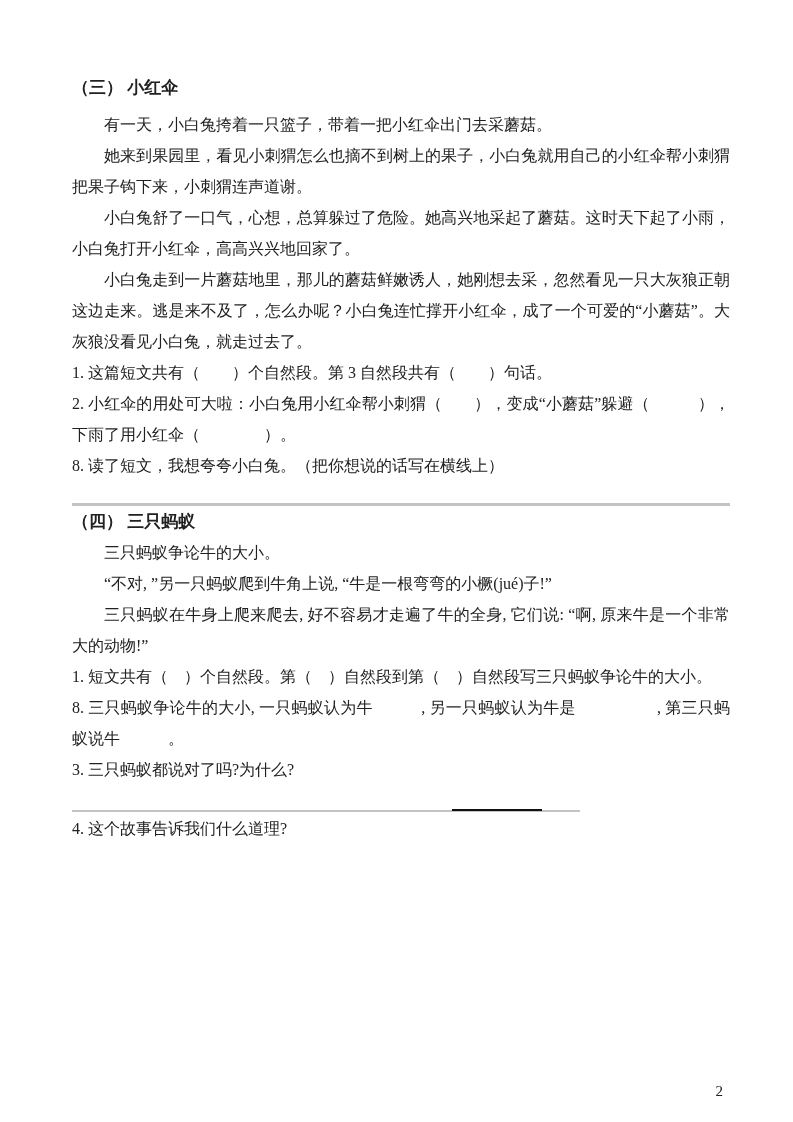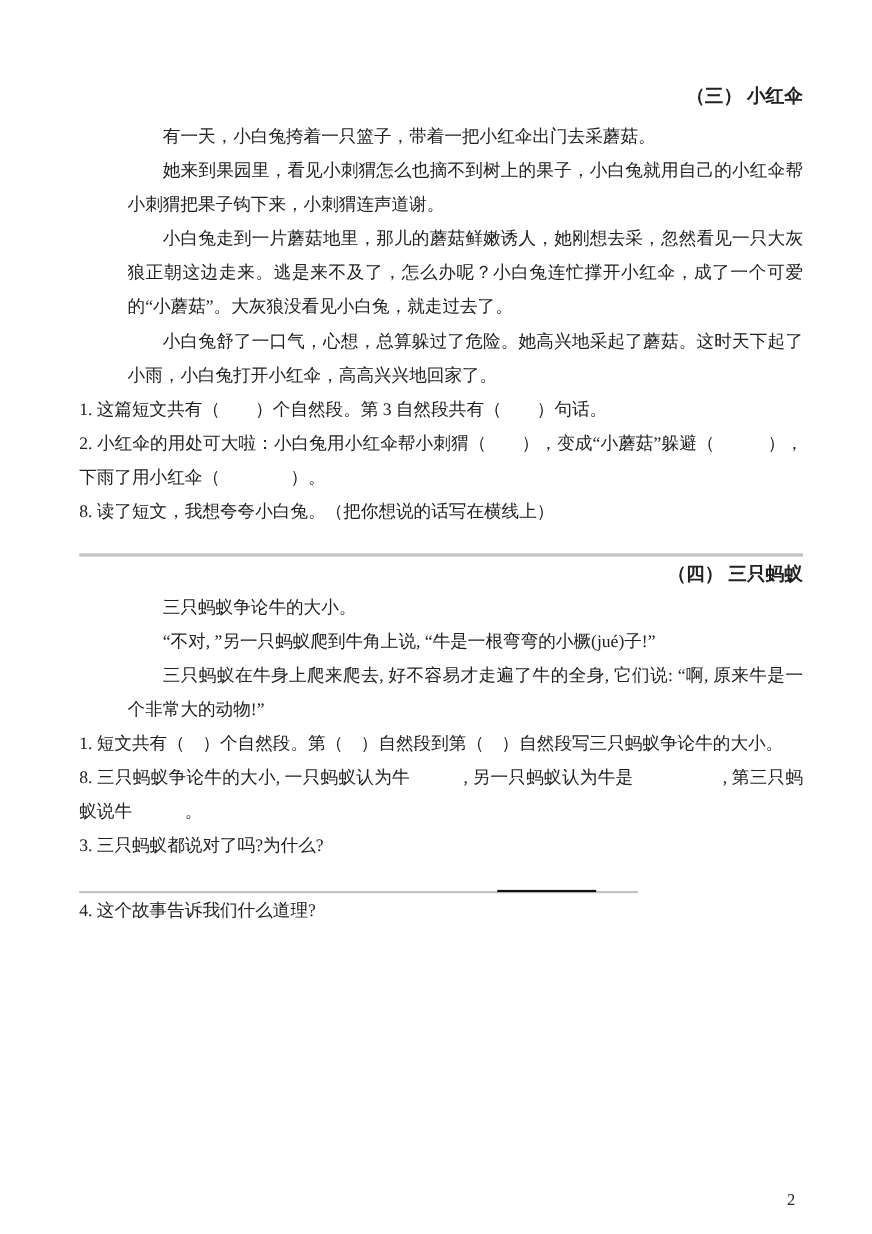--- a/index.html
+++ b/index.html
@@ -10,27 +10,27 @@
     height: 1122px;
     background: #ffffff;
     font-family: "Liberation Serif", "DejaVu Serif", serif;
     color: #212121;
     font-size: 16px;
     line-height: 31px;
     overflow: hidden;
   }
   .content { padding: 72px 63px 0 72px; }
   .sec-title {
-    text-align: right;
+    text-align: left;
     font-weight: bold;
     font-size: 17px;
     margin-bottom: 6px;
   }
   .sec-title.second { margin-bottom: 0; }
-  .para { text-indent: 2em; text-align: justify; margin-left: 44px; }
+  .para { text-indent: 2em; text-align: justify; }
   .question { text-align: justify; }
   .divider {
     border: none;
     height: 3px;
     background: #c3c3c3;
     margin-top: 22px;
   }
   .divider2-wrap {
     position: relative;
     margin-top: 25px;
@@ -62,22 +62,22 @@
 </head>
 <body>
 
 <div class="page">
   <div class="content">
 
     <div>
       <div class="sec-title">（三） 小红伞</div>
       <p class="para">有一天，小白兔挎着一只篮子，带着一把小红伞出门去采蘑菇。</p>
       <p class="para">她来到果园里，看见小刺猬怎么也摘不到树上的果子，小白兔就用自己的小红伞帮小刺猬把果子钩下来，小刺猬连声道谢。</p>
+      <p class="para">小白兔舒了一口气，心想，总算躲过了危险。她高兴地采起了蘑菇。这时天下起了小雨，小白兔打开小红伞，高高兴兴地回家了。</p>
       <p class="para">小白兔走到一片蘑菇地里，那儿的蘑菇鲜嫩诱人，她刚想去采，忽然看见一只大灰狼正朝这边走来。逃是来不及了，怎么办呢？小白兔连忙撑开小红伞，成了一个可爱的“小蘑菇”。大灰狼没看见小白兔，就走过去了。</p>
-      <p class="para">小白兔舒了一口气，心想，总算躲过了危险。她高兴地采起了蘑菇。这时天下起了小雨，小白兔打开小红伞，高高兴兴地回家了。</p>
       <p class="question">1. 这篇短文共有（　　）个自然段。第 3 自然段共有（　　）句话。</p>
       <p class="question">2. 小红伞的用处可大啦：小白兔用小红伞帮小刺猬（　　），变成“小蘑菇”躲避（　　　），下雨了用小红伞（　　　　）。</p>
       <p class="question">8. 读了短文，我想夸夸小白兔。（把你想说的话写在横线上）</p>
     </div>
 
     <hr class="divider">
 
     <div>
       <div class="sec-title second">（四） 三只蚂蚁</div>
       <p class="para">三只蚂蚁争论牛的大小。</p>

